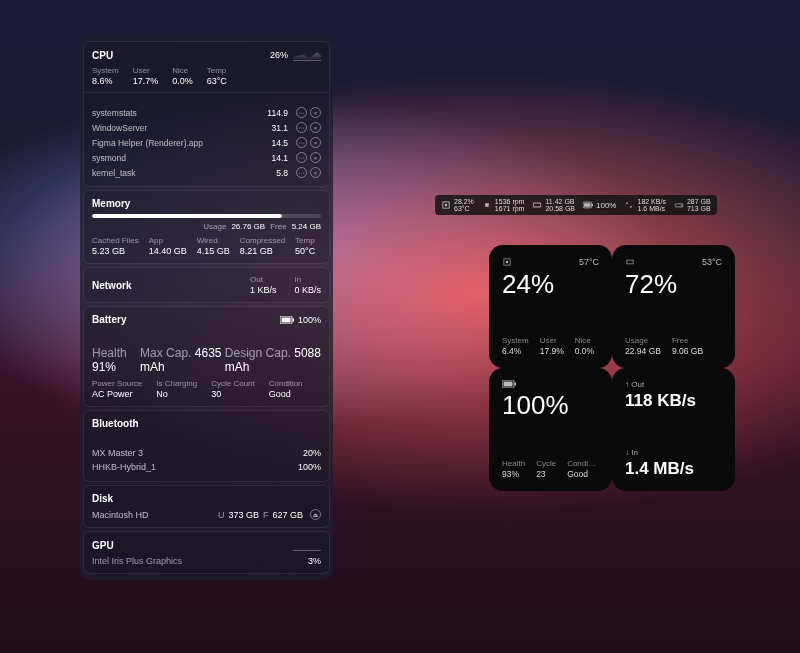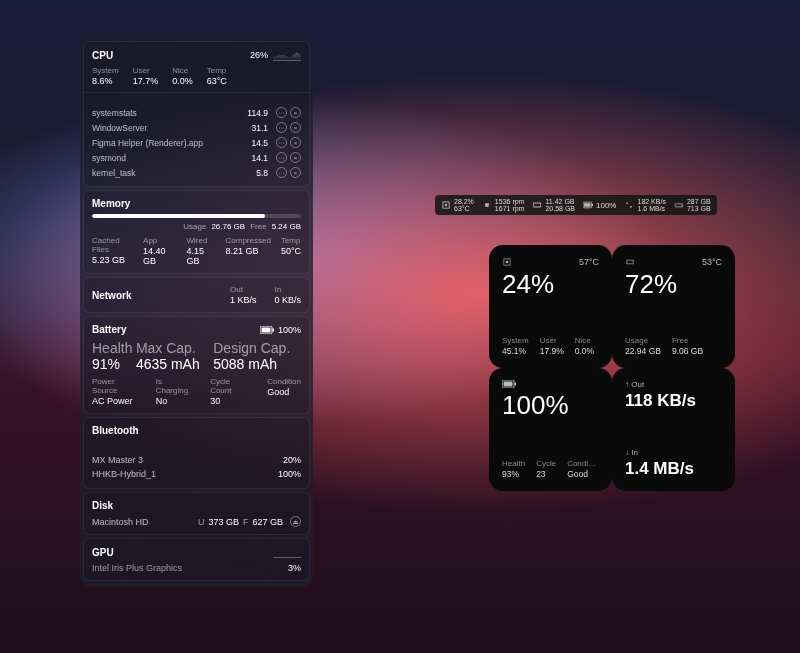--- a/index.html
+++ b/index.html
@@ -1,20 +1,20 @@
 <!DOCTYPE html>
 <html><head>
 <meta charset="utf-8">
 <style>
 *{margin:0;padding:0;box-sizing:border-box;font-family:-apple-system,BlinkMacSystemFont,"Segoe UI",sans-serif}
 body{width:800px;height:653px;overflow:hidden;position:relative;background:
 radial-gradient(ellipse 900px 400px at 60% 45%,rgba(255,100,100,.85) 0%,transparent 55%),
 radial-gradient(ellipse 700px 300px at 35% 40%,rgba(120,150,255,.8) 0%,transparent 55%),
 linear-gradient(180deg,#1a1b3a 0%,#1e1a2e 35%,#3a1228 55%,#1e0e1a 100%)}
-.panel{position:absolute;left:80px;top:35px;width:233px;background:rgba(30,30,45,.78);border-radius:10px;backdrop-filter:blur(30px);color:#fff;font-size:9px;padding:3px}
+.panel{position:absolute;left:80px;top:35px;width:253px;background:rgba(30,30,45,.78);border-radius:10px;backdrop-filter:blur(30px);color:#fff;font-size:9px;padding:3px}
 .card{border:0.5px solid rgba(255,255,255,.08);border-radius:6px;padding:7px 8px;margin:3px 0;background:rgba(0,0,0,.1)}
 .row{display:flex;justify-content:space-between;align-items:center}
 .title{font-weight:700;font-size:10px}
 .dim{color:rgba(255,255,255,.55)}
 .cols{display:flex;gap:14px;margin-top:5px}
 .col{display:flex;flex-direction:column;gap:1px}
 .col .l{color:rgba(255,255,255,.5);font-size:8px}
 .col .v{font-size:9px;font-weight:400}
 .plist{margin:6px -8px -7px;padding:12px 8px 6px;border-top:0.5px solid rgba(255,255,255,.08)}
 .prow{display:flex;align-items:center;justify-content:space-between;padding:2px 0;font-size:8.5px}
@@ -169,21 +169,21 @@
         <span class="title">Battery</span>
 <div class="row" style="gap:4px">
           <svg width="14" height="8" viewBox="0 0 14 8">
             <rect x="0" y="0" width="12" height="8" rx="1.5" fill="none" stroke="#fff" stroke-width="1"></rect>
             <rect x="1.5" y="1.5" width="9" height="5" fill="#fff"></rect>
             <rect x="12.5" y="2.5" width="1.5" height="3" fill="#fff"></rect>
           </svg>
           <span>100%</span>
         </div>
       </div>
-<div class="row dim" style="margin-top:5px;font-size:14px">
+<div class="row dim" style="margin-top:21px;font-size:12px">
         <span>Health <span style="color:#fff">91%</span></span>
         <span>Max Cap. <span style="color:#fff">4635 mAh</span></span>
         <span>Design Cap. <span style="color:#fff">5088 mAh</span></span>
       </div>
 <div class="cols">
         <div class="col">
           <span class="l">Power Source</span>
           <span class="v">AC Power</span>
         </div>
         <div class="col">
@@ -311,21 +311,21 @@
             <rect x="3" y="3" width="10" height="10" fill="none" stroke="#bbb"></rect>
             <circle cx="8" cy="8" r="2"></circle>
           </svg>
           <span>57°C</span>
         </div>
 <div class="big">24%</div>
       </div>
 <div class="bot">
         <div class="c">
           <span class="l">System</span>
-          <span class="v">45.1%</span>
+          <span class="v">6.4%</span>
         </div>
         <div class="c">
           <span class="l">User</span>
           <span class="v">17.9%</span>
         </div>
         <div class="c">
           <span class="l">Nice</span>
           <span class="v">0.0%</span>
         </div>
       </div>

